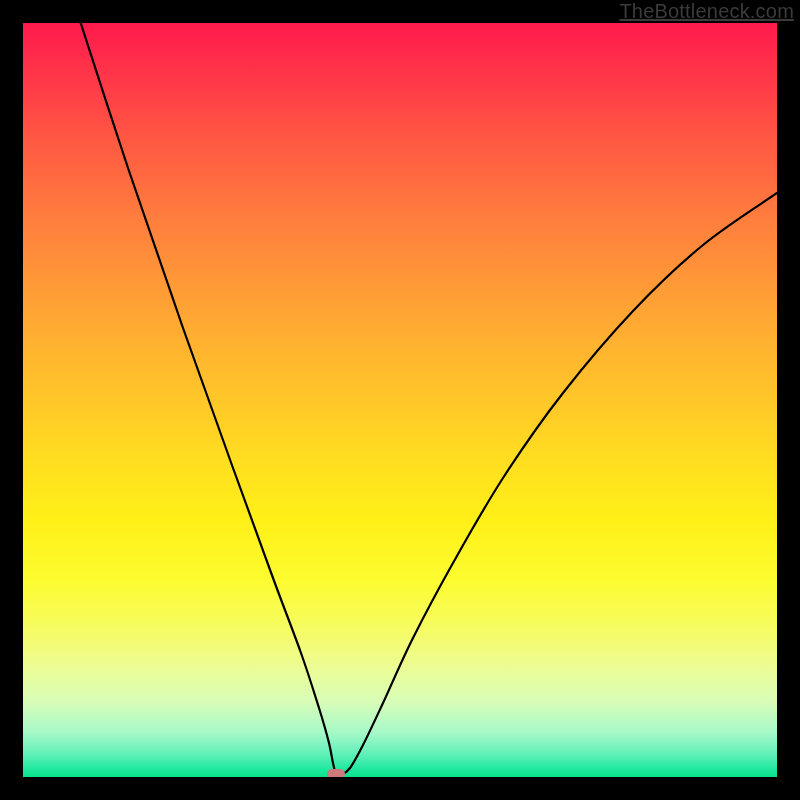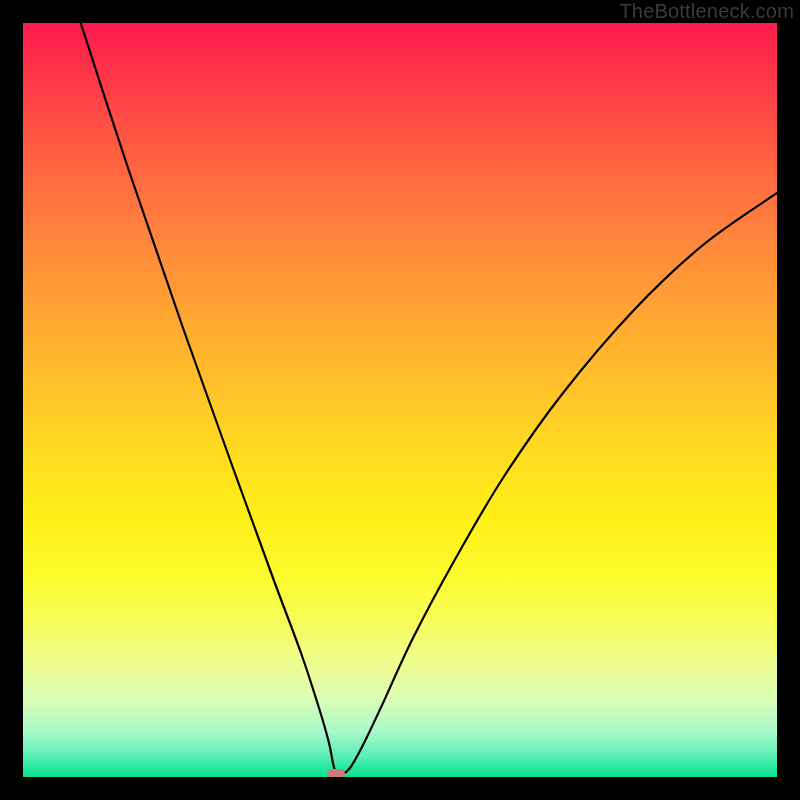--- a/index.html
+++ b/index.html
@@ -56,20 +56,21 @@
   }
   .watermark {
     position: absolute;
     top: 0px;
     right: 6px;
     color: #3b3b3b;
     font-size: 20px;
     letter-spacing: 0.2px;
     font-weight: 500;
     user-select: none;
+    text-decoration: underline;
   }
 </style>
 </head>
 <body>
 
 <div class="watermark">TheBottleneck.com</div>
 
 <div class="frame">
   <div class="gradient"></div>
 

